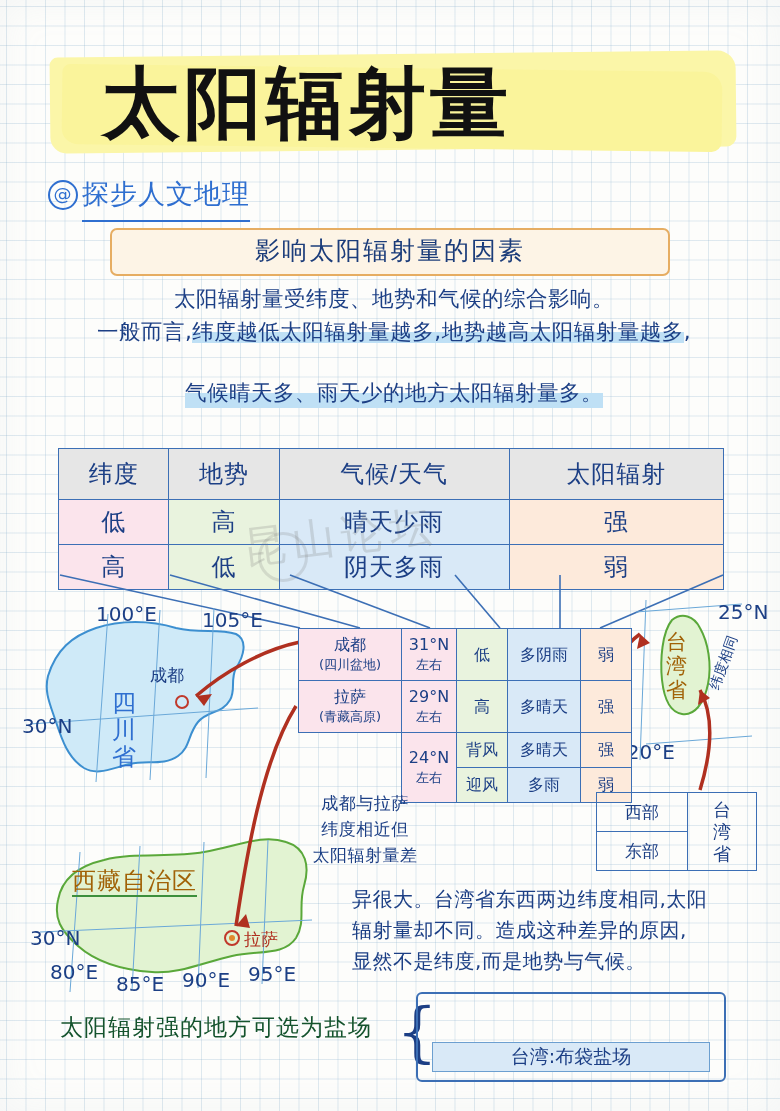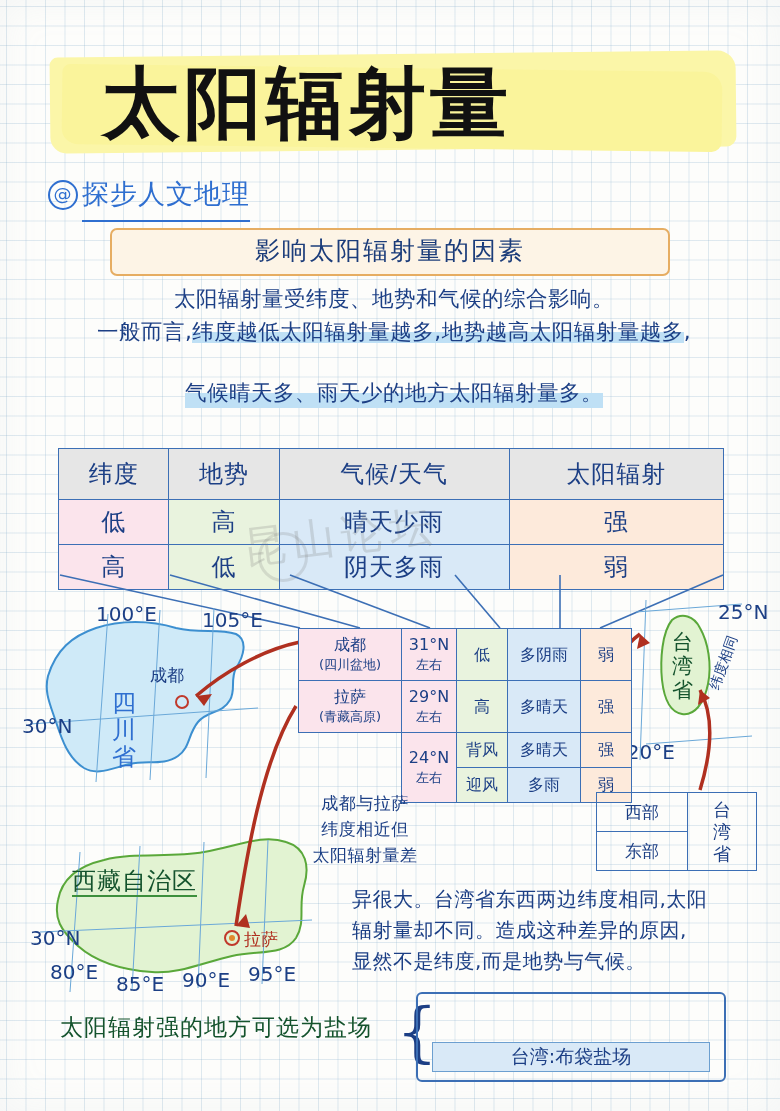--- a/index.html
+++ b/index.html
@@ -257,21 +257,21 @@
     font-size: 20px;
   }
   .prov-label {
     position: absolute;
     font-family: "DejaVu Sans", sans-serif;
     color: #2f6fd0;
     font-size: 24px;
     line-height: 27px;
     letter-spacing: 1px;
   }
-  .prov-label.green { color: #14532d; text-align: center; }
+  .prov-label.green { color: #a16207; }
   .u-line { border-bottom: 2px solid #3c8f3c; }
 
   
   .bottom-line {
     position: absolute;
     left: 60px;
     top: 1012px;
     font-size: 23px;
     color: #14532d;
     font-family: "DejaVu Sans", sans-serif;

